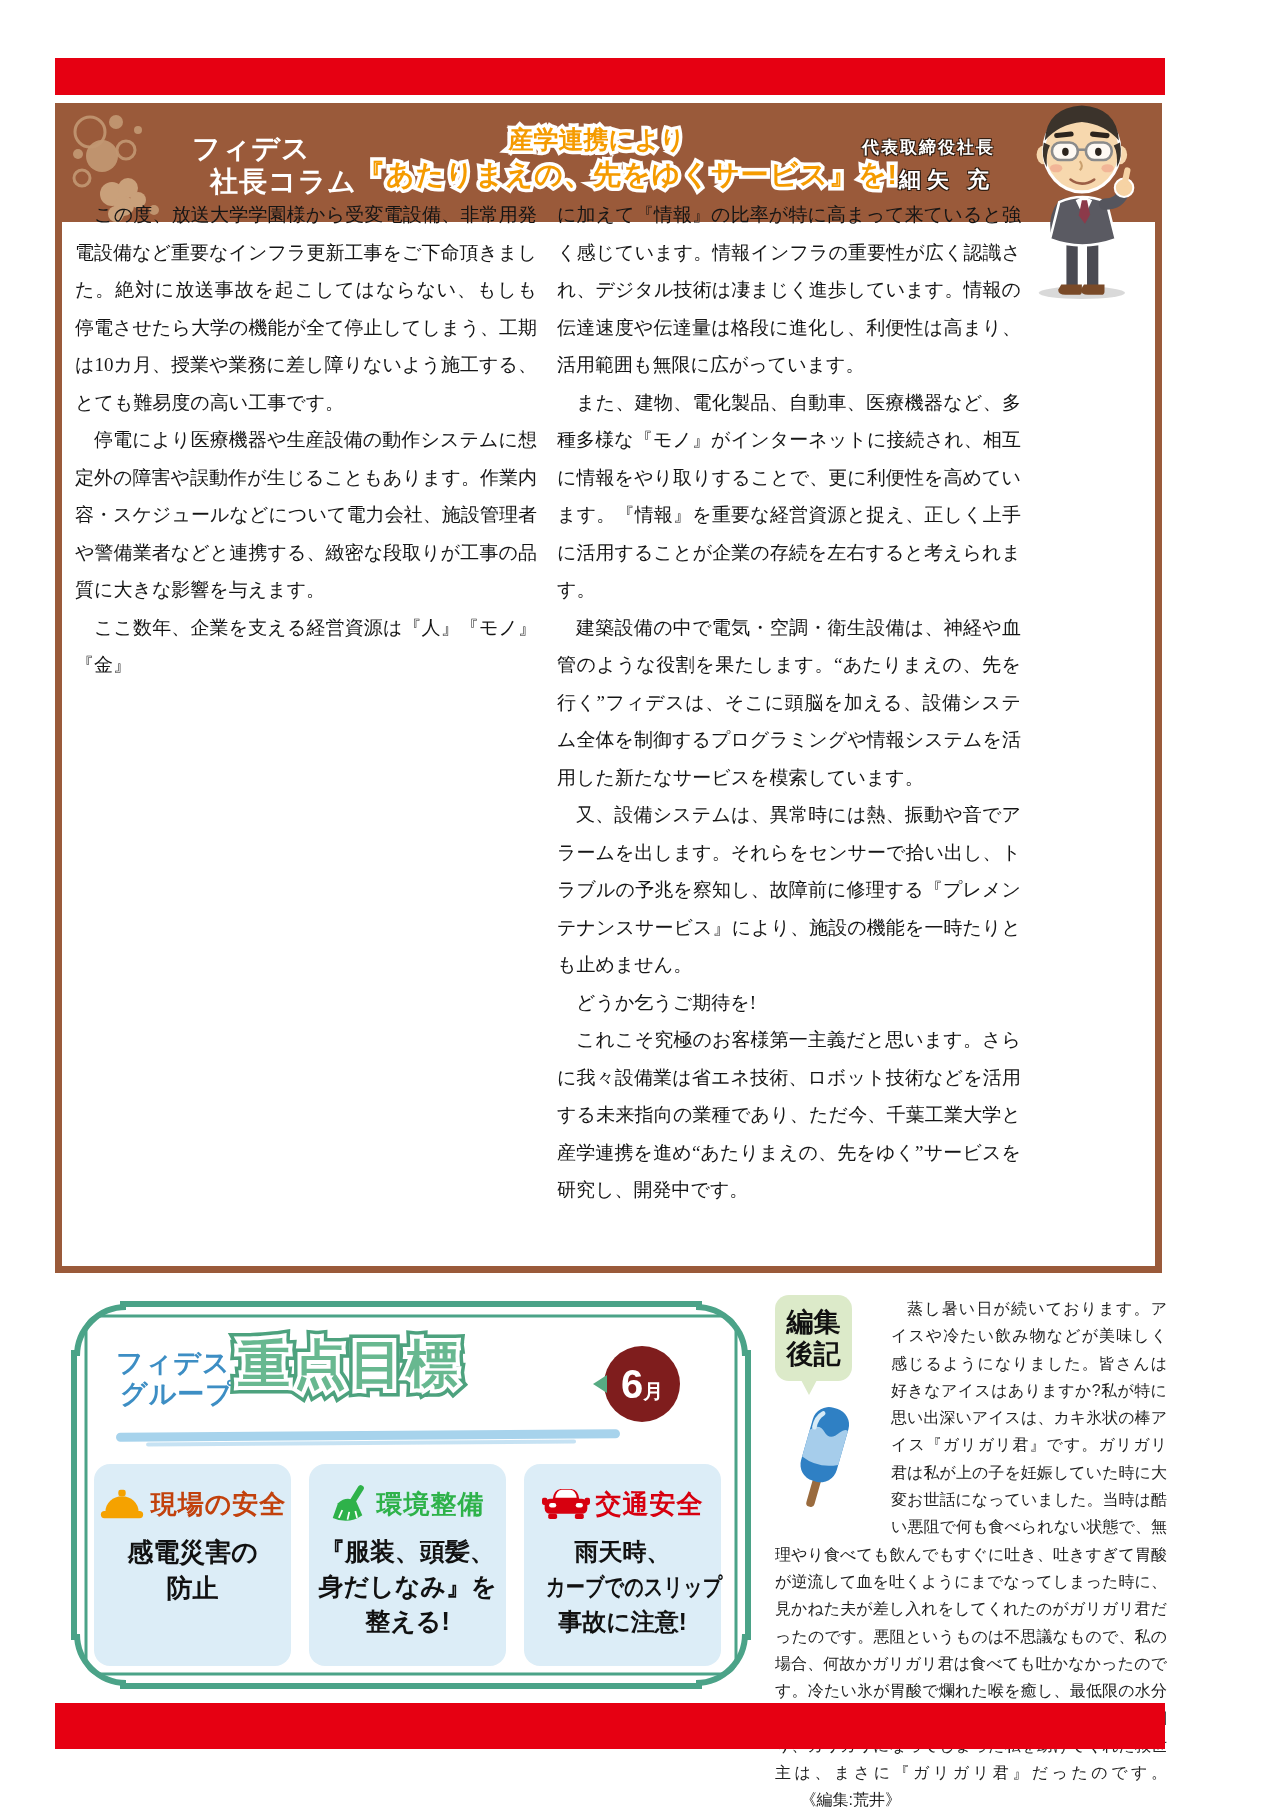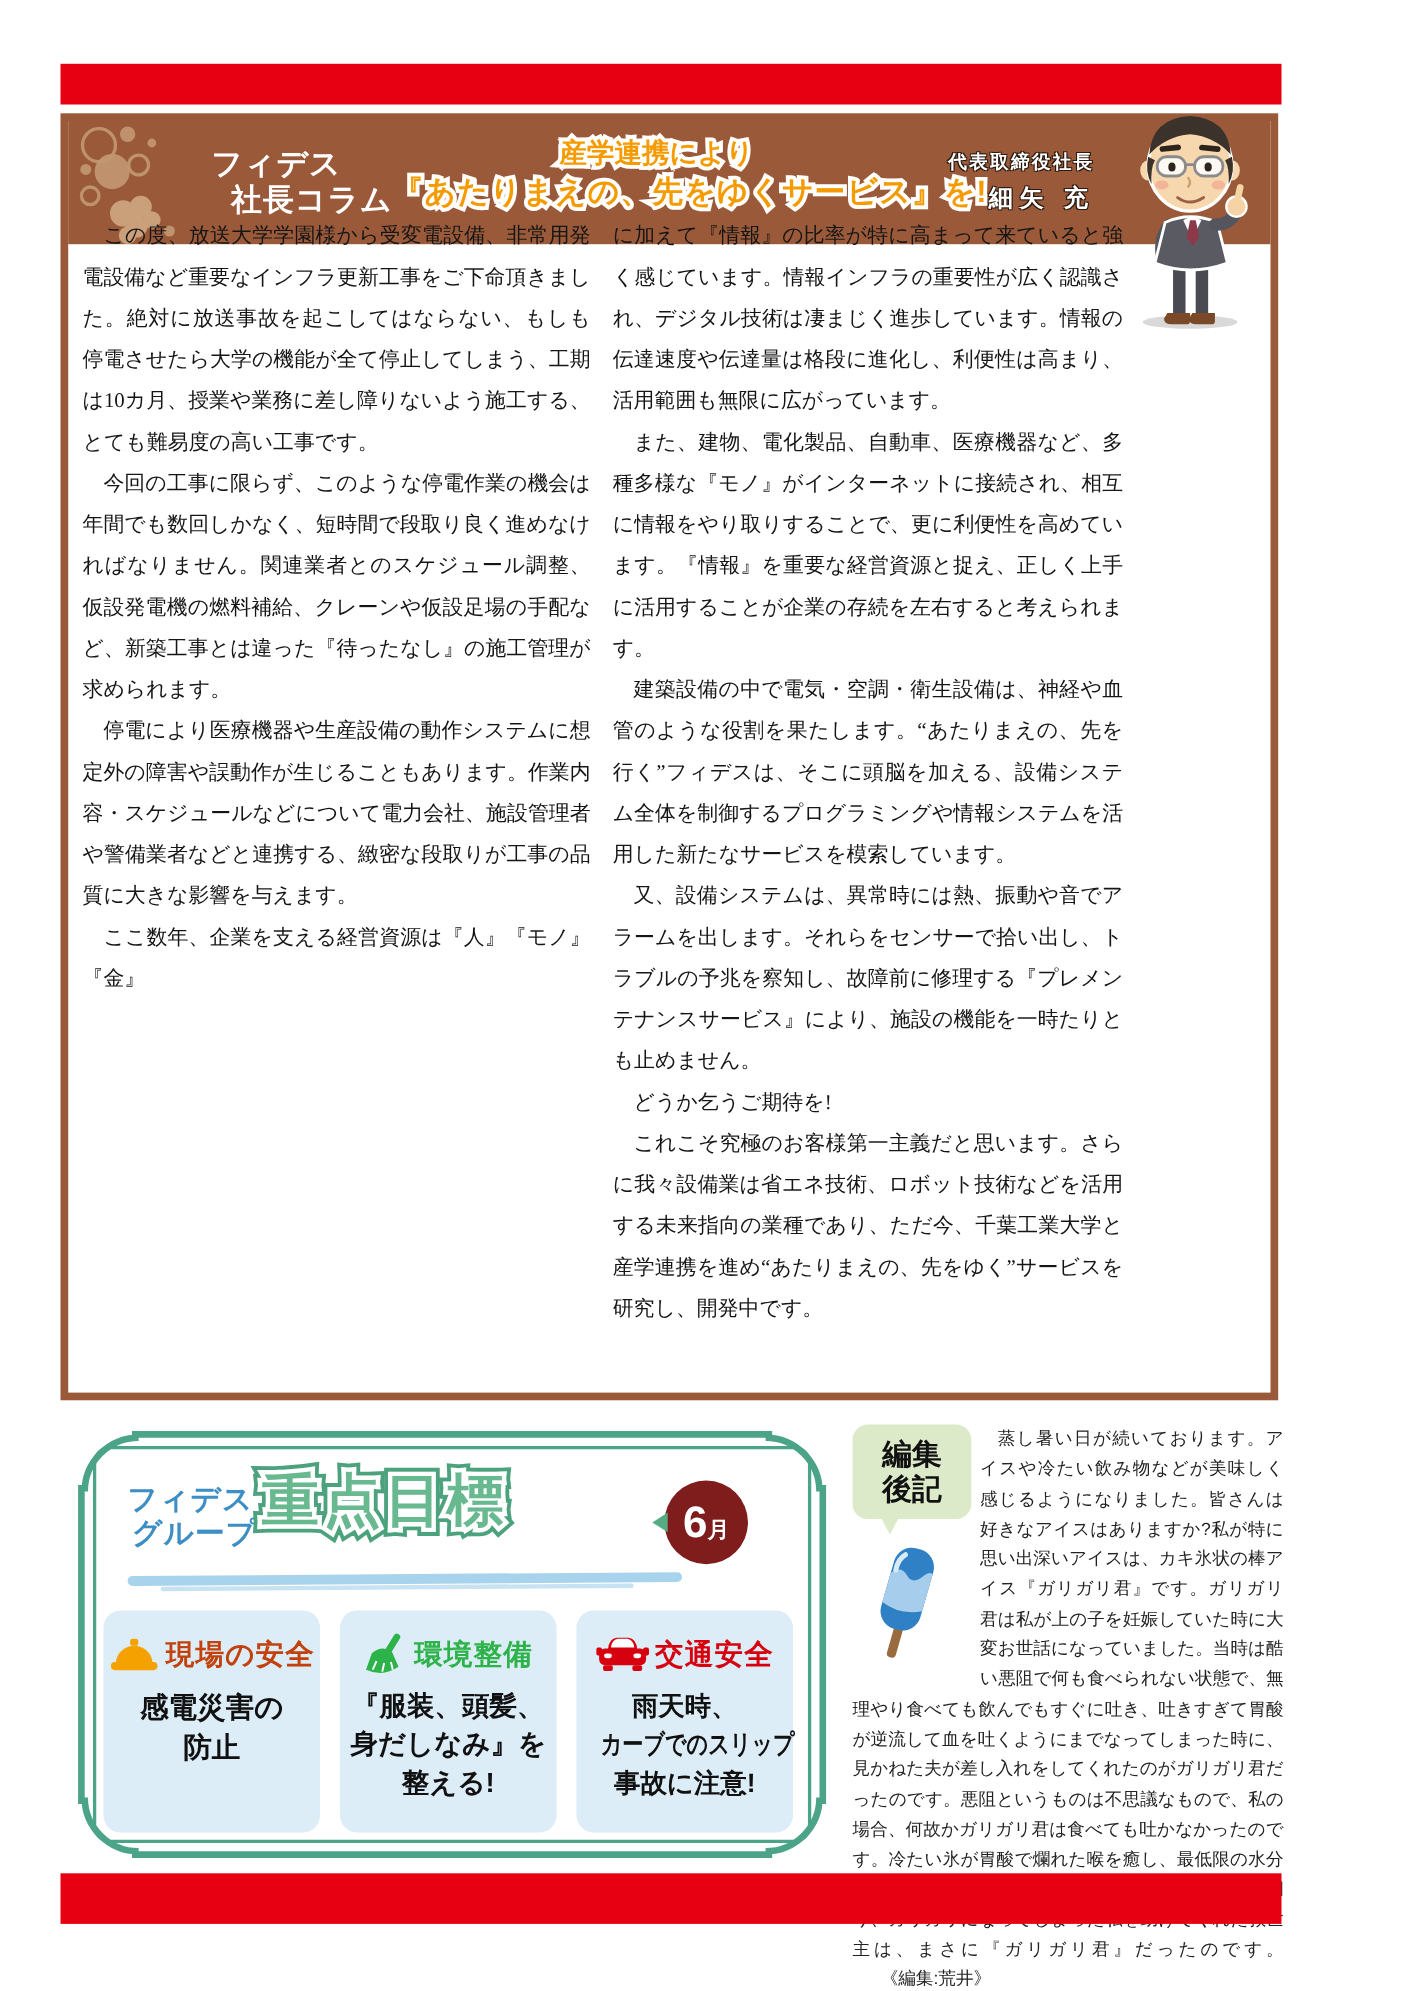--- a/index.html
+++ b/index.html
@@ -69,21 +69,21 @@
   .card-title{font-size:26px;font-weight:bold;letter-spacing:1px;}
   .c1 .card-title{color:#c2410c;} .c2 .card-title{color:#2eb24a;} .c3 .card-title{color:#d7000f;}
   .card-body{margin-top:10px;font-weight:bold;color:#111;font-size:26px;line-height:36px;}
   .c2 .card-body{font-size:25px;line-height:35px;}
   .c3 .card-body{font-size:24px;line-height:35px;}
   .condensed{display:inline-block;transform:scaleX(.8);transform-origin:center;white-space:nowrap;}
 
   
   .postscript{position:absolute;left:775px;top:1295px;width:392px;}
   .ps-float{float:left;width:116px;height:220px;}
-  .ps-bubble{position:relative;width:108px;height:86px;background:#dceac9;border-radius:14px;
+  .ps-bubble{position:relative;width:77px;height:86px;background:#dceac9;border-radius:14px;
              text-align:center;font-weight:bold;font-size:27px;line-height:32px;color:#111;padding-top:11px;
              box-sizing:border-box;}
   .ps-bubble::after{content:"";position:absolute;left:26px;bottom:-14px;width:0;height:0;
              border-top:15px solid #dceac9;border-left:8px solid transparent;border-right:8px solid transparent;}
   .popsicle{margin:22px 0 0 12px;}
   .ps-text{font-size:16px;line-height:27.3px;color:#222;text-align:justify;margin:0;text-indent:1em;}
   .ps-credit{margin-left:1.6em;white-space:nowrap;}
 </style>
 </head>
 <body>
@@ -168,21 +168,20 @@
         <ellipse cx="85" cy="77" rx="6" ry="4" fill="#f0a98f" opacity=".75"></ellipse>
         <path d="M58 70 q4 5 0 9" stroke="#caa06e" stroke-width="2" fill="none"></path>
         <path d="M49 88 q11 8 23 0" stroke="#9c5f46" stroke-width="2.5" fill="none" stroke-linecap="round"></path>
       </g>
       <circle cx="101" cy="96" r="9" fill="#f6d3a4" stroke="#fff" stroke-width="2"></circle>
       <rect x="100" y="76" width="6" height="19" rx="3" fill="#f6d3a4" transform="rotate(12 103 85)"></rect>
     </svg>
 
     <div class="article-col col-left">
       <p>この度、放送大学学園様から受変電設備、非常用発電設備など重要なインフラ更新工事をご下命頂きました。絶対に放送事故を起こしてはならない、もしも停電させたら大学の機能が全て停止してしまう、工期は10カ月、授業や業務に差し障りないよう施工する、とても難易度の高い工事です。</p>
-      <p>今回の工事に限らず、このような停電作業の機会は年間でも数回しかなく、短時間で段取り良く進めなければなりません。関連業者とのスケジュール調整、仮設発電機の燃料補給、クレーンや仮設足場の手配など、新築工事とは違った『待ったなし』の施工管理が求められます。</p>
       <p>停電により医療機器や生産設備の動作システムに想定外の障害や誤動作が生じることもあります。作業内容・スケジュールなどについて電力会社、施設管理者や警備業者などと連携する、緻密な段取りが工事の品質に大きな影響を与えます。</p>
       <p>ここ数年、企業を支える経営資源は『人』『モノ』『金』</p>
     </div>
 
     <div class="article-col col-right">
       <p class="cont">に加えて『情報』の比率が特に高まって来ていると強く感じています。情報インフラの重要性が広く認識され、デジタル技術は凄まじく進歩しています。情報の伝達速度や伝達量は格段に進化し、利便性は高まり、活用範囲も無限に広がっています。</p>
       <p>また、建物、電化製品、自動車、医療機器など、多種多様な『モノ』がインターネットに接続され、相互に情報をやり取りすることで、更に利便性を高めています。『情報』を重要な経営資源と捉え、正しく上手に活用することが企業の存続を左右すると考えられます。</p>
       <p>建築設備の中で電気・空調・衛生設備は、神経や血管のような役割を果たします。“あたりまえの、先を行く”フィデスは、そこに頭脳を加える、設備システム全体を制御するプログラミングや情報システムを活用した新たなサービスを模索しています。</p>
       <p>又、設備システムは、異常時には熱、振動や音でアラームを出します。それらをセンサーで拾い出し、トラブルの予兆を察知し、故障前に修理する『プレメンテナンスサービス』により、施設の機能を一時たりとも止めません。</p>
       <p>どうか乞うご期待を!</p>

